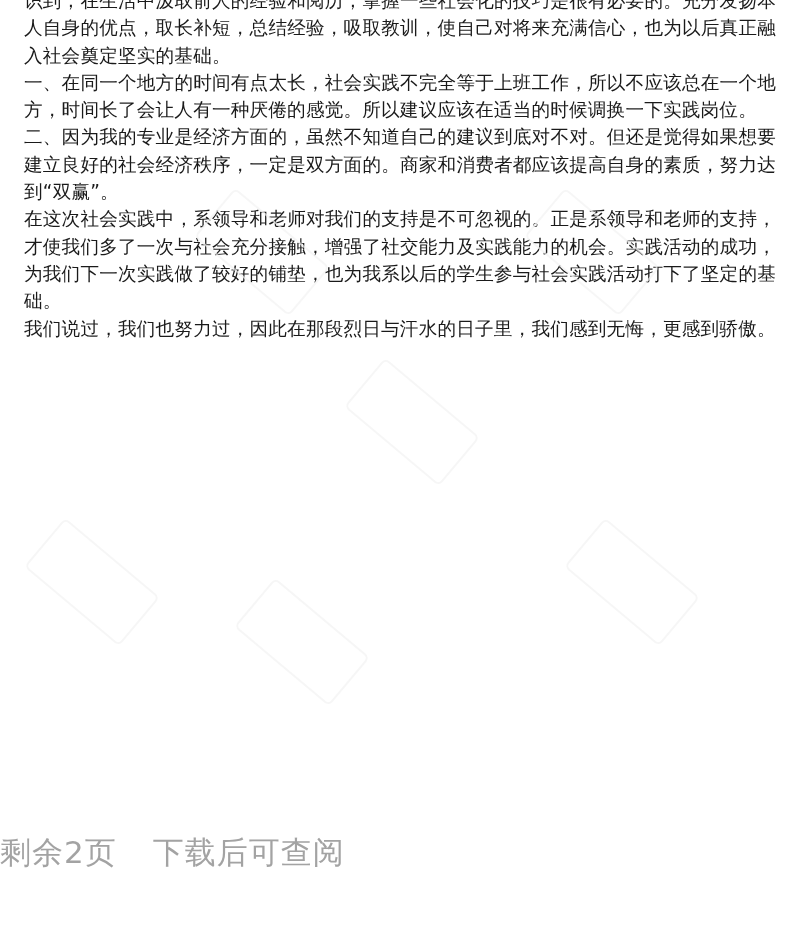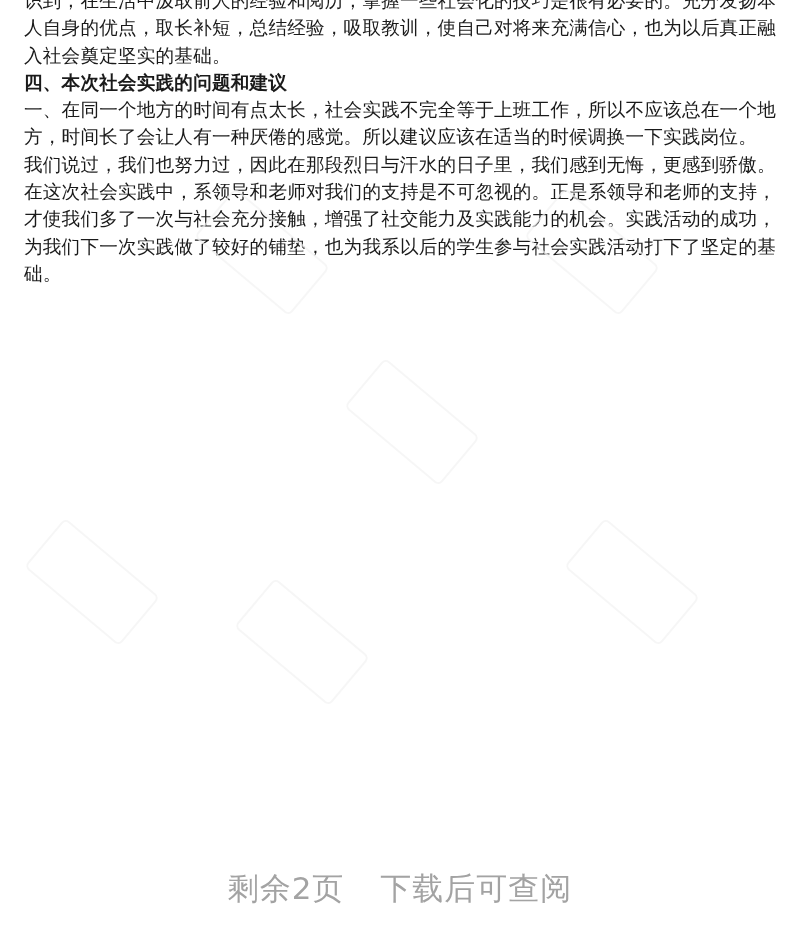--- a/index.html
+++ b/index.html
@@ -31,23 +31,22 @@
     margin: 0;
     text-align: justify;
     text-align-last: left;
   }
   .doc .heading {
     font-weight: bold;
   }
   .footer {
     position: absolute;
     left: 0;
-    top: 868px;
+    top: 832px;
     width: 800px;
-    text-align: center;
     font-size: 31px;
     color: #a3a3a3;
     letter-spacing: 1px;
   }
   .footer .gap {
     display: inline-block;
     width: 36px;
   }
   .watermark {
     position: absolute;
@@ -62,24 +61,24 @@
     border-radius: 6px;
     opacity: 0.7;
   }
 </style>
 </head>
 <body>
 
 <div class="page">
   <div class="doc">
     <p>识到，在生活中汲取前人的经验和阅历，掌握一些社会化的技巧是很有必要的。充分发扬本人自身的优点，取长补短，总结经验，吸取教训，使自己对将来充满信心，也为以后真正融入社会奠定坚实的基础。</p>
-    <p class="heading">四、本次社会实践的问题和建议</p>
     <p>一、在同一个地方的时间有点太长，社会实践不完全等于上班工作，所以不应该总在一个地方，时间长了会让人有一种厌倦的感觉。所以建议应该在适当的时候调换一下实践岗位。</p>
+    <p>二、因为我的专业是经济方面的，虽然不知道自己的建议到底对不对。但还是觉得如果想要建立良好的社会经济秩序，一定是双方面的。商家和消费者都应该提高自身的素质，努力达到“双赢”。</p>
+    <p>在这次社会实践中，系领导和老师对我们的支持是不可忽视的。正是系领导和老师的支持，才使我们多了一次与社会充分接触，增强了社交能力及实践能力的机会。实践活动的成功，为我们下一次实践做了较好的铺垫，也为我系以后的学生参与社会实践活动打下了坚定的基础。</p>
     <p>我们说过，我们也努力过，因此在那段烈日与汗水的日子里，我们感到无悔，更感到骄傲。</p>
-    <p>在这次社会实践中，系领导和老师对我们的支持是不可忽视的。正是系领导和老师的支持，才使我们多了一次与社会充分接触，增强了社交能力及实践能力的机会。实践活动的成功，为我们下一次实践做了较好的铺垫，也为我系以后的学生参与社会实践活动打下了坚定的基础。</p>
   </div>
 </div>
 
 <div class="watermark" style="left:230px; top:190px;"></div>
 <div class="watermark" style="left:560px; top:190px;"></div>
 <div class="watermark" style="left:380px; top:360px;"></div>
 <div class="watermark" style="left:60px; top:520px;"></div>
 <div class="watermark" style="left:270px; top:580px;"></div>
 <div class="watermark" style="left:600px; top:520px;"></div>
 

